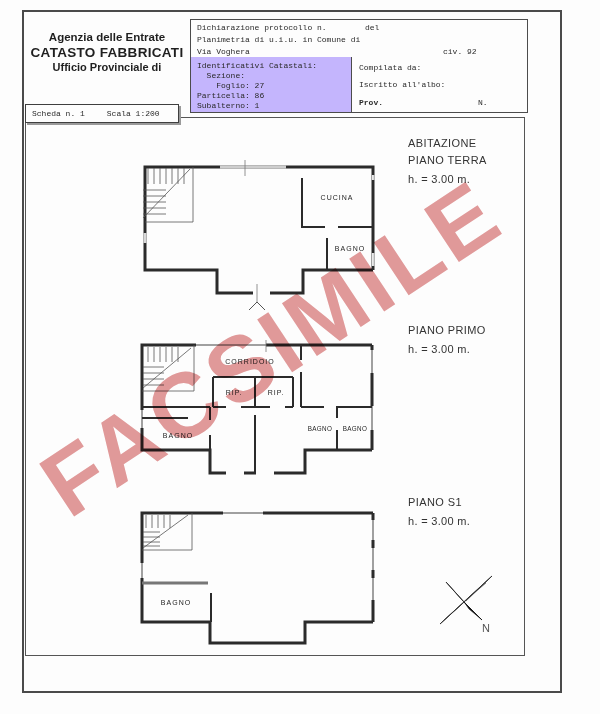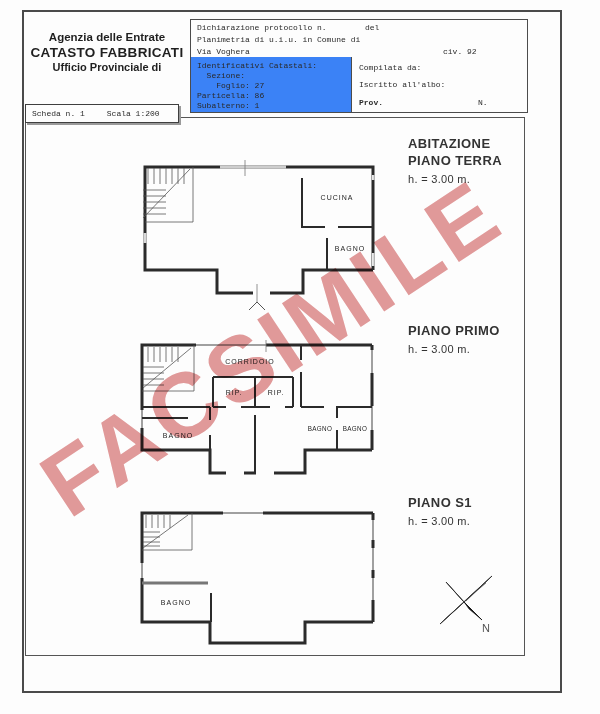--- a/index.html
+++ b/index.html
@@ -10,33 +10,33 @@
   #page-border{left:22px;top:10px;width:536px;height:679px;border:2px solid #4a4a4a;}
   
   #agency{left:28px;top:30px;width:158px;text-align:center;font-weight:bold;color:#1f1f1f;}
   #agency .l1{font-size:11.5px;line-height:15px;}
   #agency .l2{font-size:13.5px;line-height:15px;letter-spacing:.3px;}
   #agency .l3{font-size:11px;line-height:14px;}
   
   .mono{font-family:"Liberation Mono",monospace;font-size:8px;color:#2a2a2a;white-space:pre;}
   #protocol-box{left:190px;top:19px;width:336px;height:38px;border:1px solid #4c4c4c;background:#fdfdfd;}
   #protocol-box .row{position:absolute;left:6px;font-family:Liberation Mono, monospace;}
-  #catastali-box{left:190px;top:57px;width:161px;height:55px;border:1px solid #4c4c4c;border-top:none;background:#3b82f6;}
+  #catastali-box{left:190px;top:57px;width:161px;height:55px;border:1px solid #4c4c4c;border-top:none;background:#c4b5fd;}
   #catastali-box .ln{position:absolute;left:6px;}
   #compilata-box{left:351px;top:57px;width:175px;height:55px;border:1px solid #4c4c4c;border-top:none;border-left:1px solid #4c4c4c;background:#fdfdfd;}
   #compilata-box .ln{position:absolute;left:7px;}
   
   #drawing-box{left:25px;top:117px;width:498px;height:537px;border:1.5px solid #555;background:#fdfdfd;}
   
   #scheda-box{left:25px;top:104px;width:152px;height:17px;border:1px solid #3f3f3f;background:#fdfdfd;
               box-shadow:2px 2px 0 #9a9a9a;display:flex;align-items:center;}
   #scheda-box span{margin-left:6px;}
   #scheda-box .right{margin-left:22px;}
   
-  .floor-title{font-size:13px;font-weight:bold;color:#333;letter-spacing:.4px;line-height:17px;}
+  .floor-title{font-size:11px;font-weight:normal;color:#333;letter-spacing:.4px;line-height:17px;}
   .floor-h{font-size:11px;color:#333;letter-spacing:.3px;line-height:17px;margin-top:2px;}
   #title-terra{left:408px;top:135px;}
   #title-primo{left:408px;top:322px;}
   #title-s1{left:408px;top:494px;}
   
   svg text{font-family:"Liberation Sans",sans-serif;fill:#1d1d1d;}
   .room-label{font-size:7px;letter-spacing:1px;}
   .room-label-sm{font-size:6.3px;letter-spacing:.4px;}
   
   #watermark{left:-10px;top:296px;width:562px;height:104px;line-height:104px;text-align:center;

